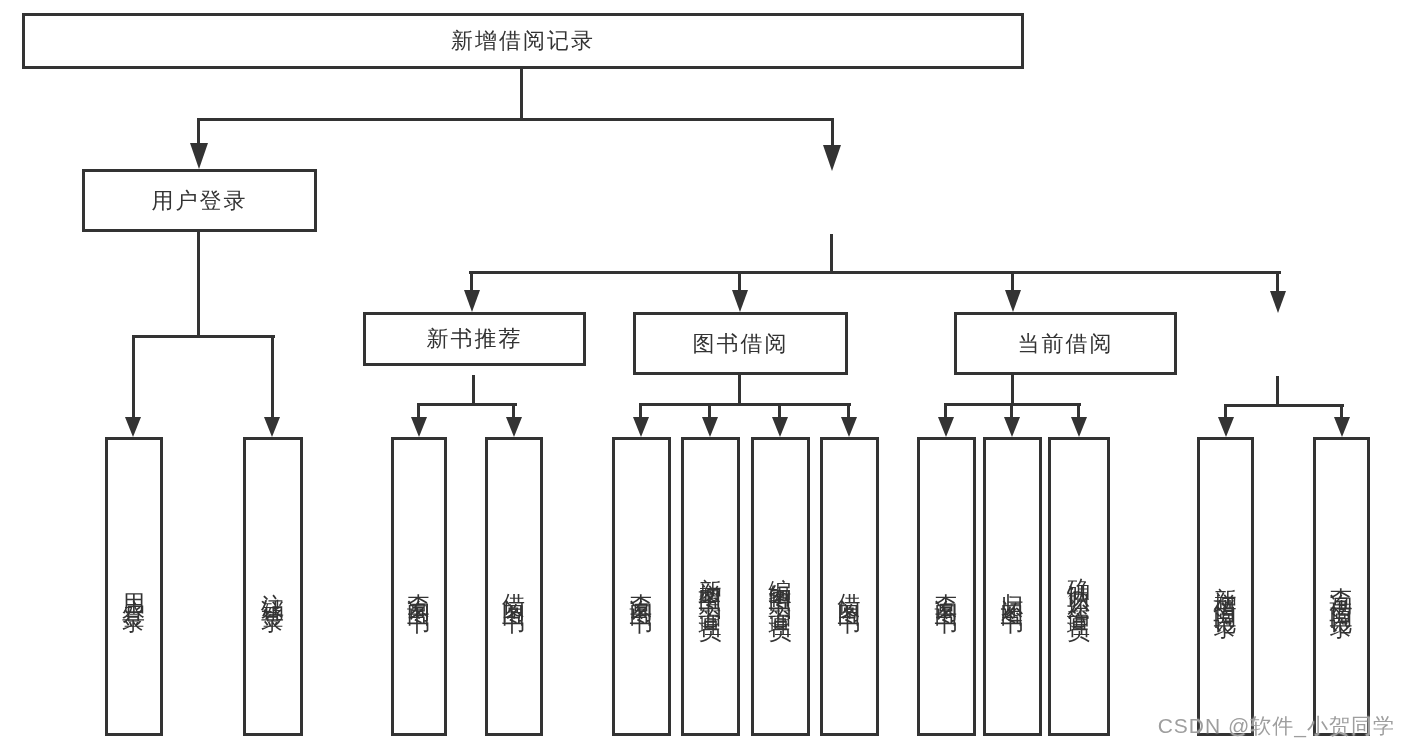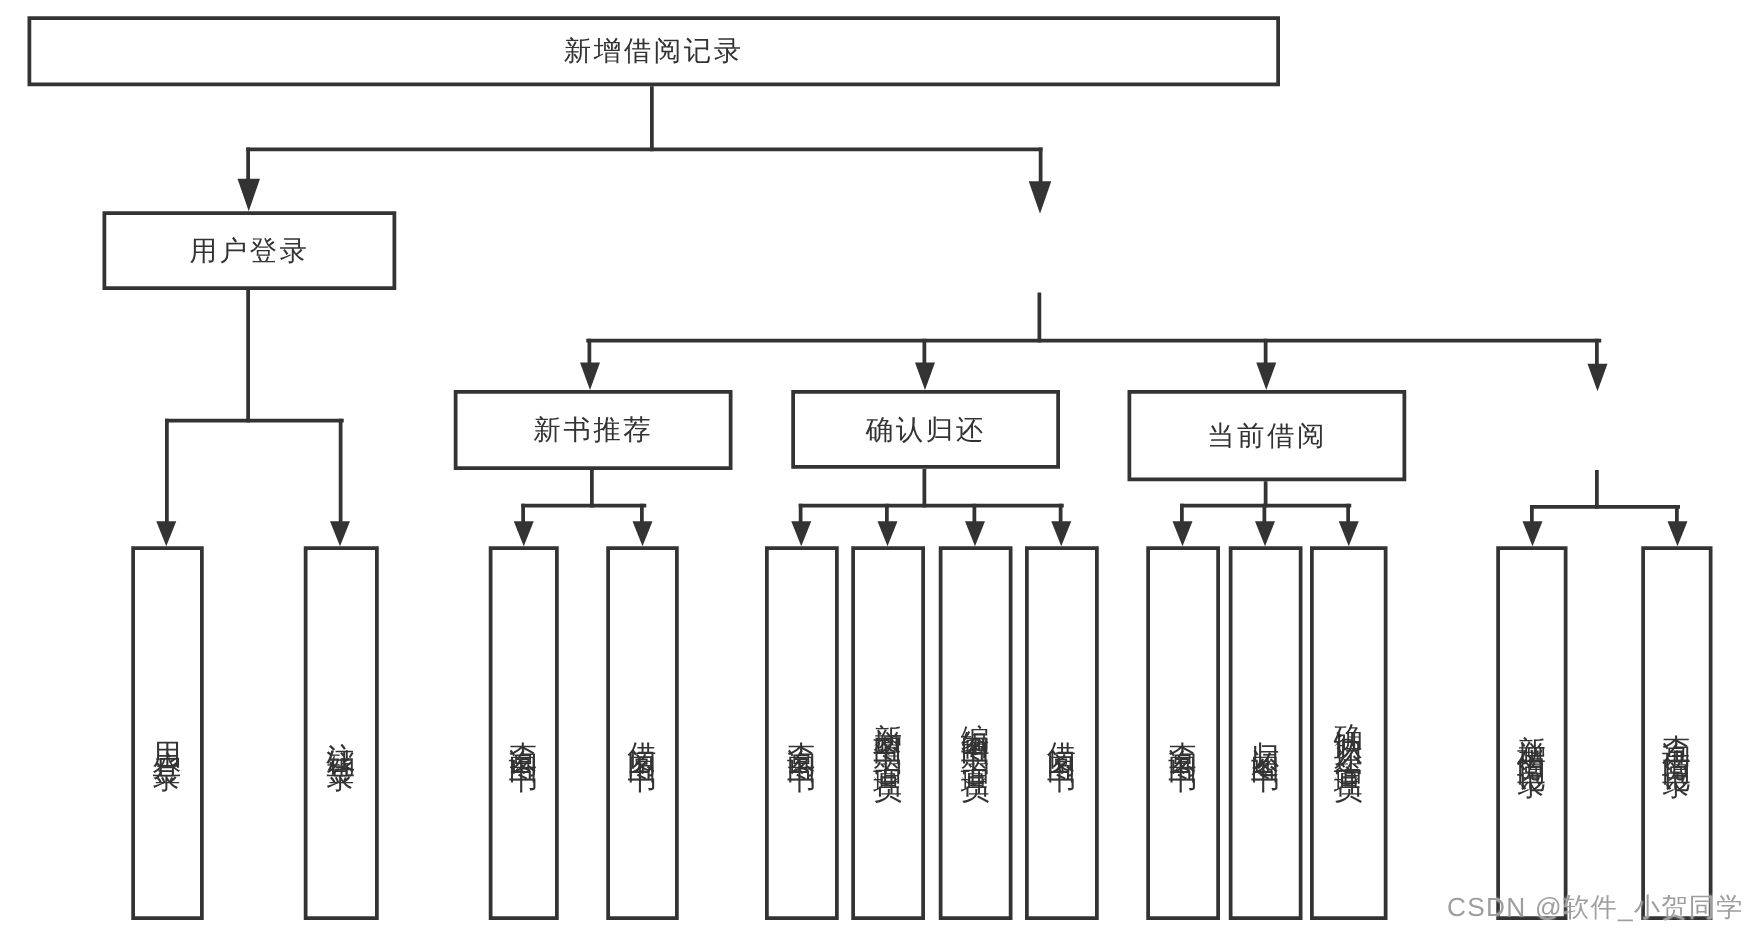--- a/index.html
+++ b/index.html
@@ -100,23 +100,23 @@
   <div class="line" style="left:469px;top:271px;width:812px;height:3px"></div>
   <div class="line" style="left:470px;top:271px;width:3px;height:22px"></div>
   <div class="arr arr-md" style="left:464px;top:290px"></div>
   <div class="line" style="left:738px;top:271px;width:3px;height:22px"></div>
   <div class="arr arr-md" style="left:732px;top:290px"></div>
   <div class="line" style="left:1011px;top:271px;width:3px;height:22px"></div>
   <div class="arr arr-md" style="left:1005px;top:290px"></div>
   <div class="line" style="left:1276px;top:271px;width:3px;height:22px"></div>
   <div class="arr arr-md" style="left:1270px;top:291px"></div>
 
-  <div class="box" style="left:363px;top:312px;width:223px;height:64px">新书推荐</div>
-  <div class="box" style="left:633px;top:312px;width:215px;height:63px">确认归还</div>
-  <div class="box" style="left:902px;top:312px;width:223px;height:73px">当前借阅</div>
+  <div class="box" style="left:363px;top:312px;width:223px;height:54px">新书推荐</div>
+  <div class="box" style="left:633px;top:312px;width:215px;height:63px">图书借阅</div>
+  <div class="box" style="left:954px;top:312px;width:223px;height:63px">当前借阅</div>
 
   <div class="line" style="left:472px;top:375px;width:3px;height:31px"></div>
   <div class="line" style="left:417px;top:403px;width:100px;height:3px"></div>
   <div class="line" style="left:417px;top:403px;width:3px;height:17px"></div>
   <div class="arr arr-sm" style="left:411px;top:417px"></div>
   <div class="line" style="left:512px;top:403px;width:3px;height:17px"></div>
   <div class="arr arr-sm" style="left:506px;top:417px"></div>
 
   <div class="line" style="left:738px;top:375px;width:3px;height:31px"></div>
   <div class="line" style="left:639px;top:403px;width:212px;height:3px"></div>

